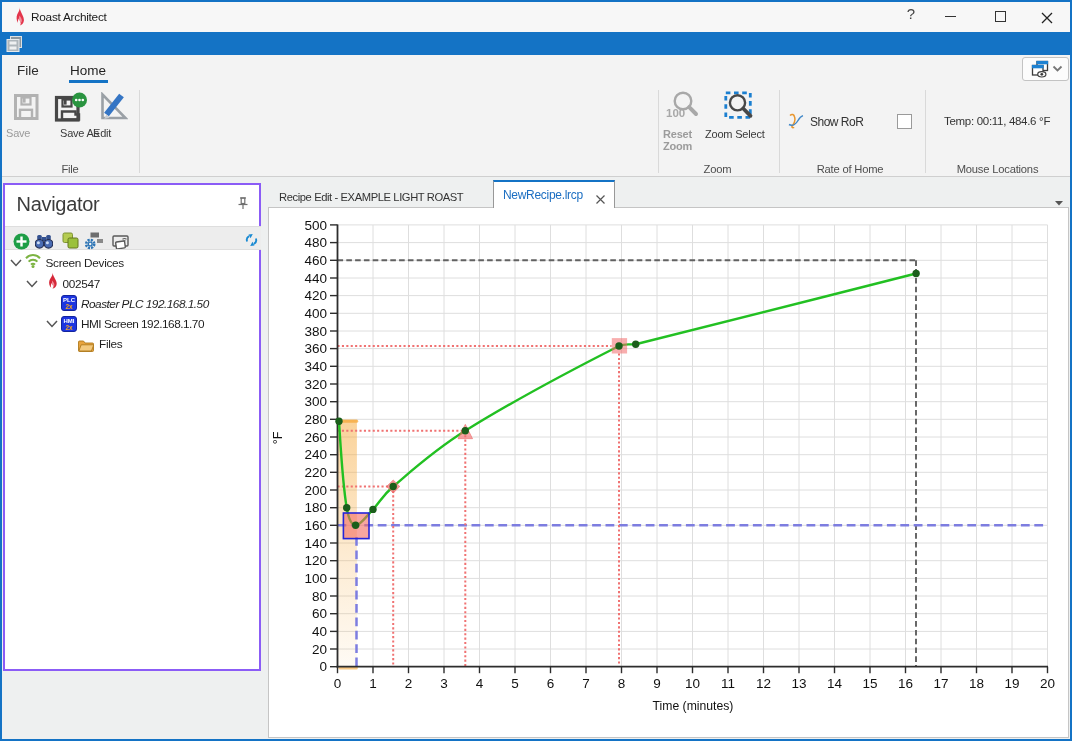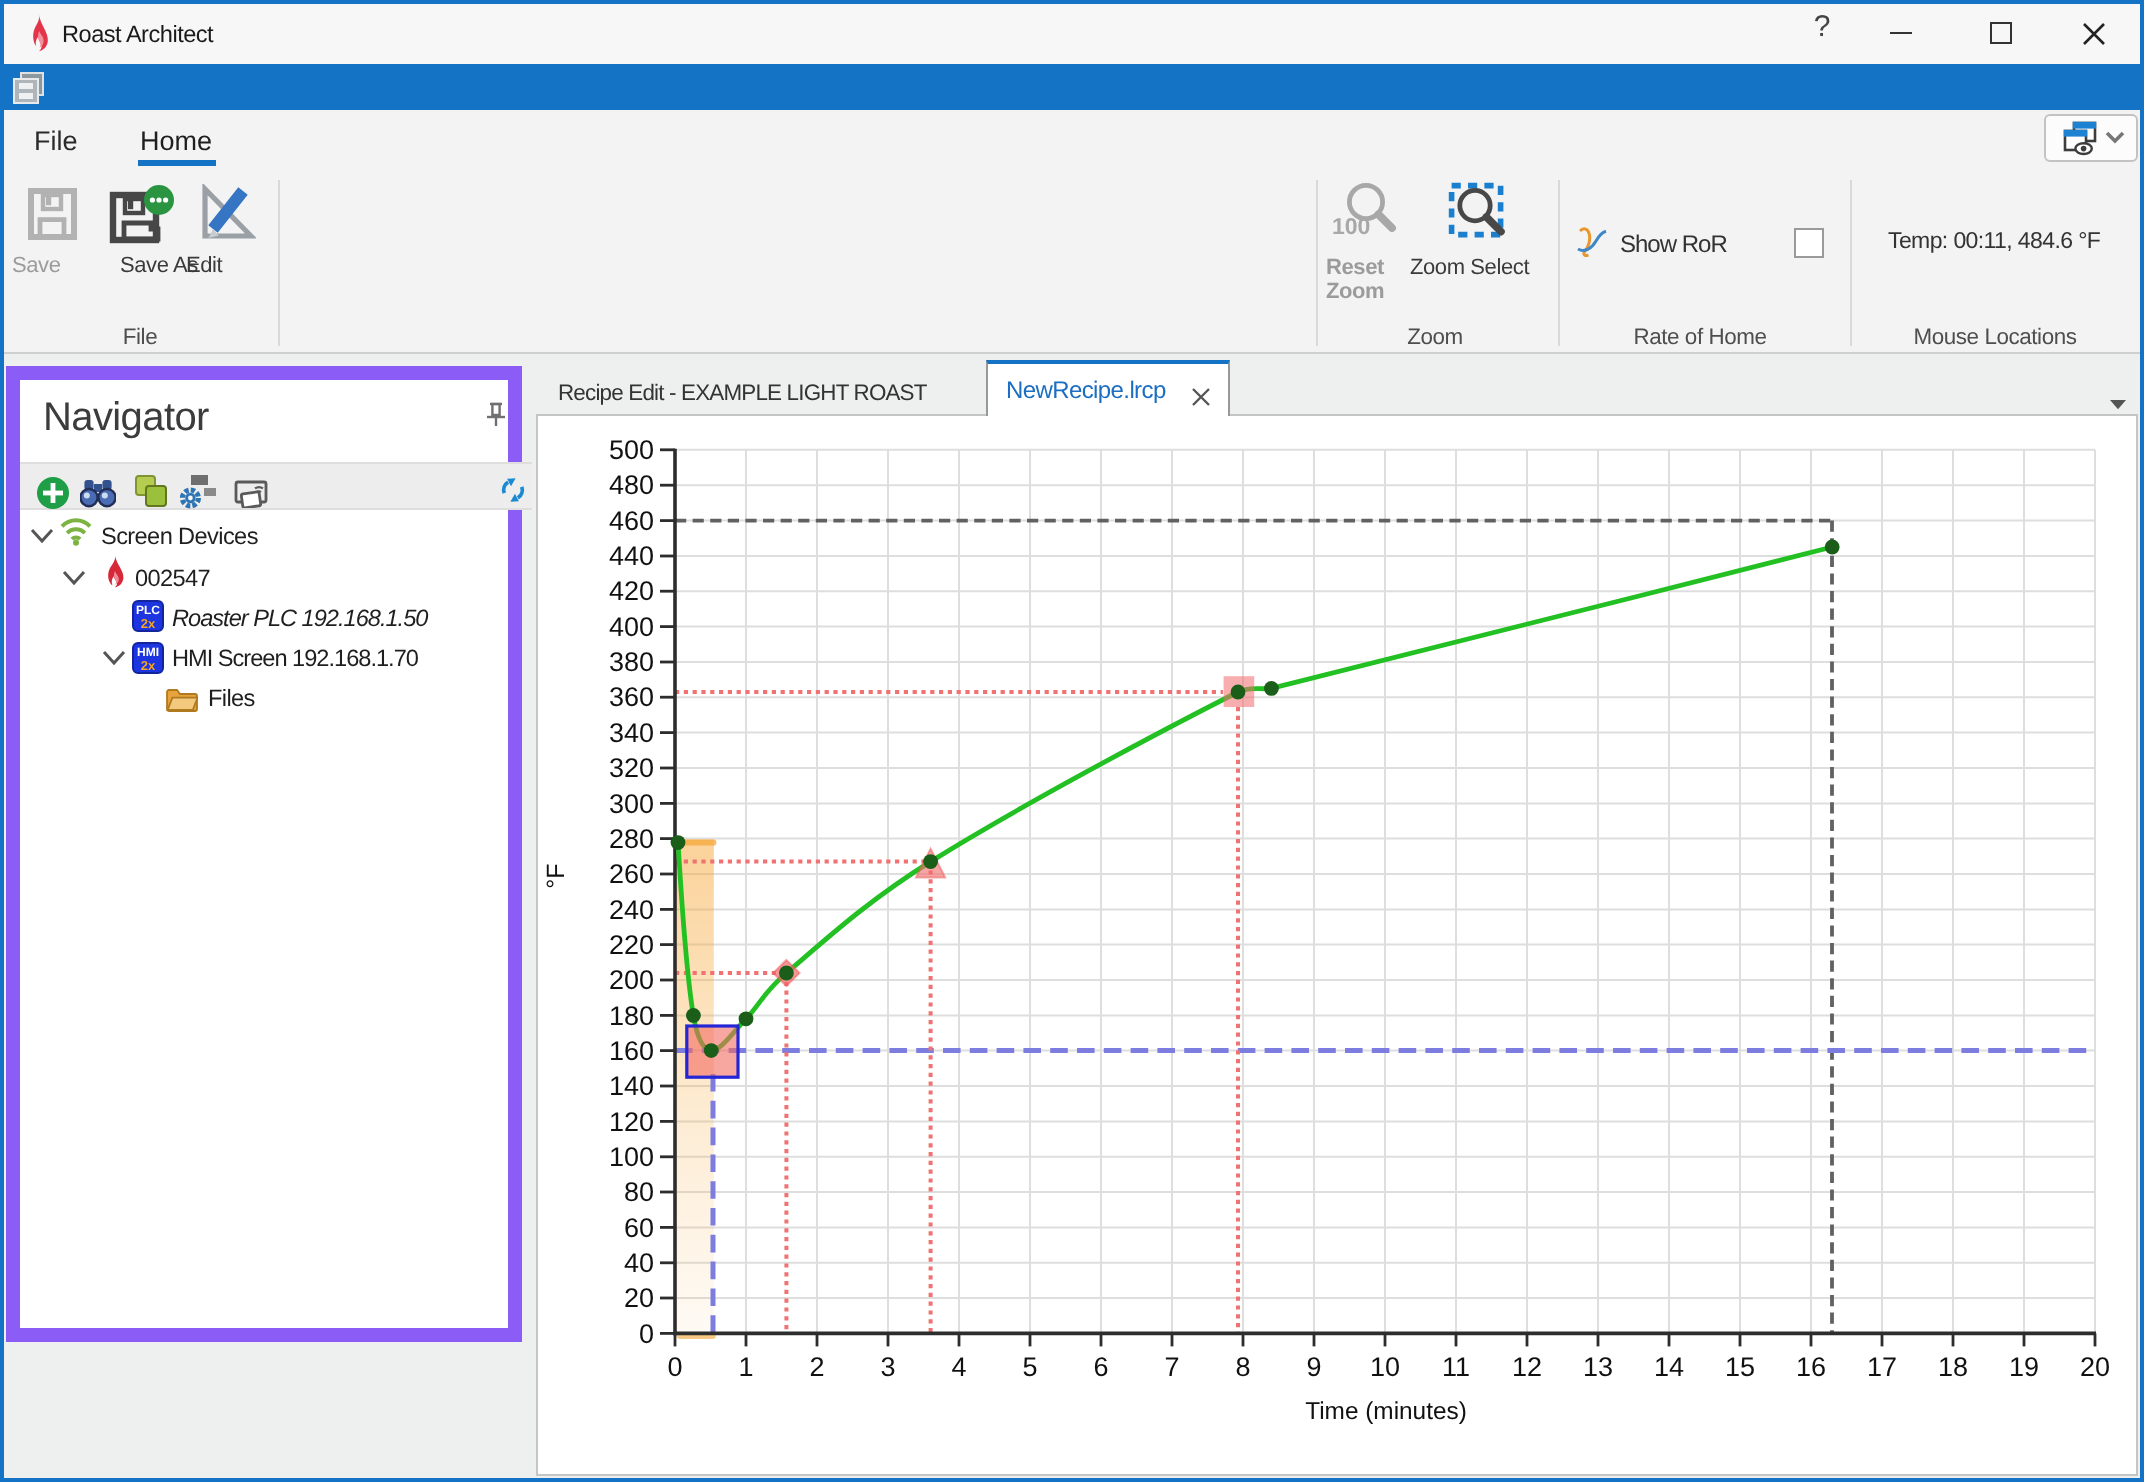--- a/index.html
+++ b/index.html
@@ -10,21 +10,21 @@
 .titlebar { left:2px; top:2px; width:1068px; height:30px; background:#f7f7f7; }
 .title-text { left:31px; top:9.5px; font-size:11.8px; letter-spacing:-0.25px; color:#1a1a1a; }
 .bluebar { left:2px; top:32px; width:1068px; height:23px; background:#1473c5; }
 .menurow { left:2px; top:55px; width:1068px; height:33px; background:#f3f3f3; }
 .ribbon { left:2px; top:88px; width:1068px; height:89px; background:#f3f3f3; border-bottom:1px solid #cfcfcf; }
 .menu-item { font-size:13.5px; color:#2b2b2b; }
 .caption-btn { top:6px; width:30px; height:20px; text-align:center; color:#333; }
 .rsep { top:2px; width:1px; height:83px; background:#d9d9d9; }
 .rlabel { font-size:11px; letter-spacing:-0.2px; color:#3a3a3a; text-align:left; line-height:12.6px; }
 .rgroup { font-size:11.2px; letter-spacing:-0.2px; color:#4e4e4e; text-align:center; top:75px; }
-.navpanel { left:3px; top:183px; width:258px; height:488px; background:#fff; border:7px solid #8b5cf6; }
+.navpanel { left:3px; top:183px; width:258px; height:488px; background:#fff; border:2px solid #8b5cf6; }
 .navtoolbar { left:0px; top:41px; width:256px; height:24px; background:#ededed; border-top:1px solid #dedede; border-bottom:1px solid #dedede; }
 .tree-text { font-size:11.8px; letter-spacing:-0.3px; color:#1f1f1f; white-space:nowrap; }
 .chartpanel { left:267.5px; top:207px; width:801px; height:530.5px; background:#fff; border:1px solid #c5c5c5; }
 .tab2 { left:493px; top:180px; width:122px; height:28px; background:#fff; border:1px solid #989898; border-top:2.5px solid #1473c5; border-bottom:none; z-index:5; }
 .tab1-text { left:279px; top:191px; font-size:11.2px; letter-spacing:-0.4px; color:#333;text-align:right; }
 </style>
 </head>
 <body>
 
 <div class="abs titlebar"></div>

